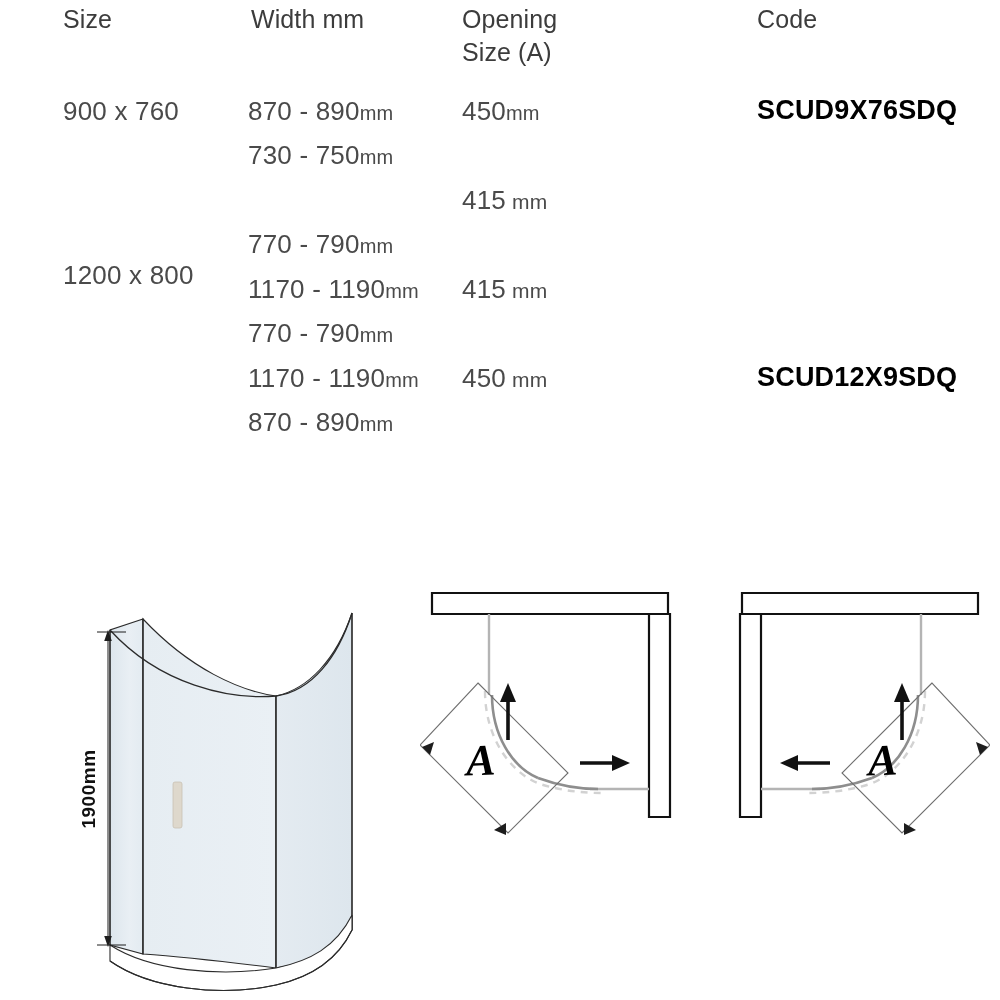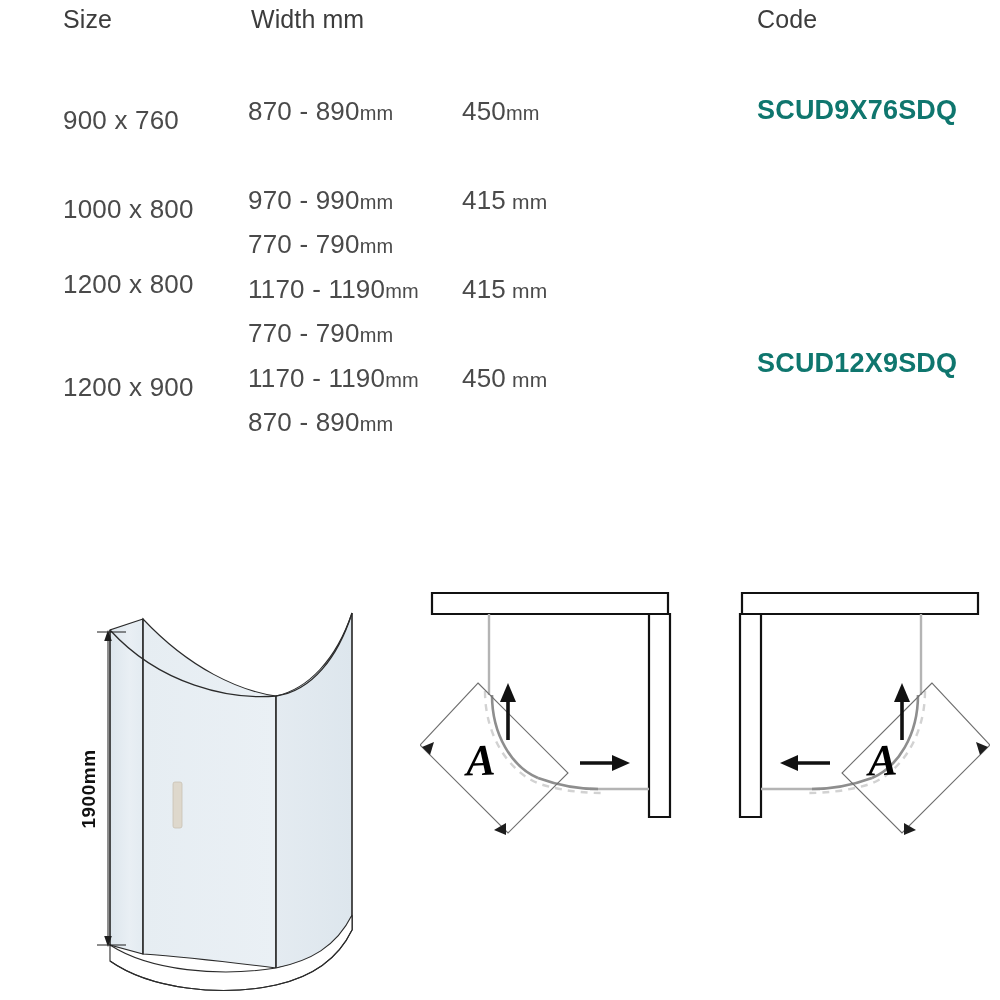--- a/index.html
+++ b/index.html
@@ -35,28 +35,28 @@
     position:absolute;
     font-size:26px;
     font-weight:400;
     color:#4a4a4a;
     letter-spacing:0.2px;
     white-space:nowrap;
   }
   .cell .u{font-size:20px;letter-spacing:0.1px;}
   .cell .xs{font-size:21px;}
 
-  .c-size{left:63px;margin-top:9px;}
+  .c-size{left:63px;}
   .c-w1{left:248px;}
   .c-w2{left:248px;}
   .c-open{left:462px;text-align:center;}
   .c-code{
     left:757px;
     font-weight:700;
-    color:#0f766e;
+    color:#000000;
     font-size:27px;
     letter-spacing:0.2px;
   }
 
   
   .elevation{position:absolute;left:40px;top:585px;width:380px;height:415px;}
   .dim-label{
     position:absolute;
     font-size:19px;
     font-weight:700;
@@ -82,42 +82,42 @@
 </style>
 </head>
 <body>
 
 <div class="page">
 
   <div class="spec-table">
 
     <div class="th th-size">Size</div>
     <div class="th th-width">Width mm</div>
+    <div class="th th-open">Opening
+Size (A)</div>
     <div class="th th-code">Code</div>
 
     <div class="cell c-size" style="top:96px">900 x 760</div>
     <div class="cell c-w1" style="top:96px"><span>870 - 890</span><span class="u">mm</span></div>
+    <div class="cell c-w2" style="top:140px"><span>730 - 750</span><span class="u">mm</span></div>
     <div class="cell c-open" style="top:96px"><span>450</span><span class="u">mm</span></div>
     <div class="cell c-code" style="top:95px">SCUD9X76SDQ</div>
 
-    <div class="cell c-size" style="top:185px">1000 x 800</div>
-    <div class="cell c-w1" style="top:185px"><span>970 - 990</span><span class="u">mm</span></div>
     <div class="cell c-w2" style="top:229px"><span>770 - 790</span><span class="u">mm</span></div>
     <div class="cell c-open" style="top:185px"><span>415</span><span class="xs"> mm</span></div>
 
     <div class="cell c-size" style="top:260px">1200 x 800</div>
     <div class="cell c-w1" style="top:274px"><span>1170 - 1190</span><span class="u">mm</span></div>
     <div class="cell c-w2" style="top:318px"><span>770 - 790</span><span class="u">mm</span></div>
     <div class="cell c-open" style="top:274px"><span>415</span><span class="xs"> mm</span></div>
 
-    <div class="cell c-size" style="top:363px">1200 x 900</div>
     <div class="cell c-w1" style="top:363px"><span>1170 - 1190</span><span class="u">mm</span></div>
     <div class="cell c-w2" style="top:407px"><span>870 - 890</span><span class="u">mm</span></div>
     <div class="cell c-open" style="top:363px"><span>450</span><span class="xs"> mm</span></div>
-    <div class="cell c-code" style="top:348px">SCUD12X9SDQ</div>
+    <div class="cell c-code" style="top:362px">SCUD12X9SDQ</div>
   </div>
 
   <div class="elevation">
     <svg width="380" height="415" viewBox="0 0 380 415">
       <defs>
         <linearGradient id="glassA" x1="0" y1="0" x2="1" y2="0">
           <stop offset="0%" stop-color="#dde6ed"></stop>
           <stop offset="60%" stop-color="#e9eff4"></stop>
           <stop offset="100%" stop-color="#e3ebf1"></stop>
         </linearGradient>

